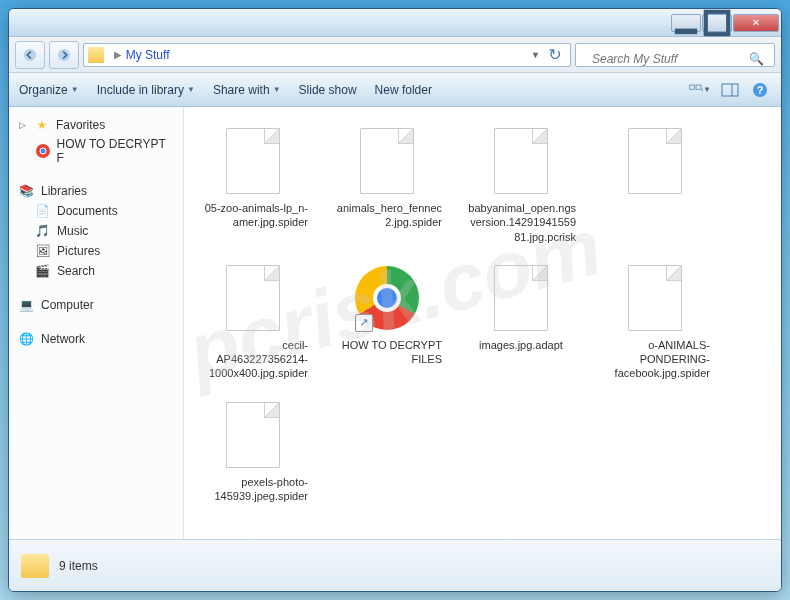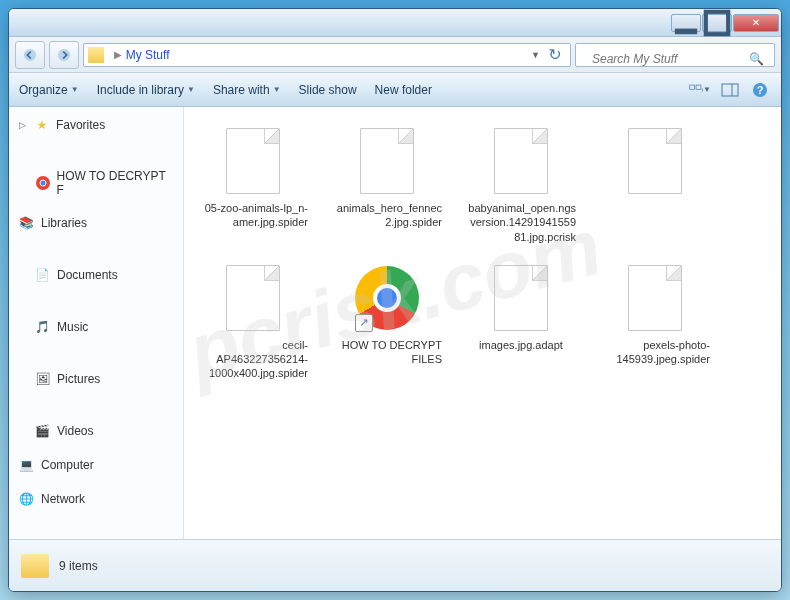--- a/index.html
+++ b/index.html
@@ -24,21 +24,21 @@
 .search-ic { color: #4a7ab0; font-size: 12px; }
 .toolbar { height: 34px; background: linear-gradient(180deg, #f2f7fb 0%, #dcebf6 50%, #c5dced 100%); display: flex; padding: 0 10px; gap: 18px; border-bottom: 1px solid #a8c4dc; }
 .tb-item { font-size: 12px; color: #1a3a5a; display: flex; align-items: center; gap: 3px; cursor: pointer; }
 .tb-drop { font-size: 8px; color: #4a6a8a; }
 .tb-right { margin-left: auto; display: flex; gap: 8px; align-items: center; }
 .tb-icon { width: 22px; height: 20px; display: flex; align-items: center; justify-content: center; cursor: pointer; }
 .content { flex: 1; display: flex; overflow: hidden; }
 .sidebar { width: 175px; background: #fafcfe; border-right: 1px solid #d8e4ee; padding: 8px 0; overflow-y: auto; }
 .sb-group { margin-bottom: 14px; }
 .sb-head { display: flex; align-items: center; padding: 2px 10px; font-size: 12px; color: #333; gap: 6px; cursor: pointer; }
-.sb-item { display: flex; align-items: center; padding: 2px 10px 2px 26px; font-size: 12px; color: #333; gap: 6px; cursor: pointer; margin-top: 32px; }
+.sb-item { display: flex; align-items: center; padding: 2px 10px 2px 26px; font-size: 12px; color: #333; gap: 6px; cursor: pointer; }
 .sb-ic { width: 16px; height: 16px; display: flex; align-items: center; justify-content: center; font-size: 12px; }
 .star { color: #f4c430; }
 .fav-exp { font-size: 9px; color: #666; margin-right: 2px; }
 .main { flex: 1; background: #fff; padding: 18px 14px; overflow-y: auto; }
 .file-grid { display: flex; flex-wrap: wrap; gap: 18px 24px; }
 .file-item { width: 110px; display: flex; flex-direction: column; align-items: center; cursor: pointer; }
 .file-icon { width: 72px; height: 72px; display: flex; align-items: center; justify-content: center; margin-bottom: 4px; position: relative; }
 .blank-file { width: 54px; height: 66px; background: #fff; border: 1px solid #c8c8c8; border-radius: 1px; position: relative; }
 .blank-file::before { content: ''; position: absolute; top: 0; right: 0; width: 14px; height: 14px; background: linear-gradient(135deg, #fff 48%, #d0d0d0 50%, #e8e8e8 52%); border-left: 1px solid #d0d0d0; border-bottom: 1px solid #d0d0d0; }
 .chrome-icon { width: 64px; height: 64px; border-radius: 50%; background: conic-gradient(from 120deg, #ea4335 0deg 120deg, #fbbc05 120deg 240deg, #34a853 240deg 360deg); display: flex; align-items: center; justify-content: center; position: relative; }
@@ -167,21 +167,21 @@
         <div class="sb-item">
             <span class="sb-ic">🎵</span>
             <span>Music</span>
           </div>
         <div class="sb-item">
             <span class="sb-ic">🖼</span>
             <span>Pictures</span>
           </div>
         <div class="sb-item">
             <span class="sb-ic">🎬</span>
-            <span>Videos</span>
+            <span>Search</span>
           </div>
       </div>
       <div class="sb-group">
         <div class="sb-head">
             <span class="sb-ic">💻</span>
             <span>Computer</span>
           </div>
       </div>
       <div class="sb-group">
         <div class="sb-head">
@@ -234,20 +234,26 @@
           <div class="file-item">
             <div class="file-icon">
               <div class="blank-file"></div>
             </div>
             <div class="file-name">images.jpg.adapt</div>
           </div>
           <div class="file-item">
             <div class="file-icon">
               <div class="blank-file"></div>
             </div>
+            <div class="file-name">o-ANIMALS-PONDERING-facebook.jpg.spider</div>
+          </div>
+          <div class="file-item">
+            <div class="file-icon">
+              <div class="blank-file"></div>
+            </div>
             <div class="file-name">pexels-photo-145939.jpeg.spider</div>
           </div>
         </div>
     </div>
   </div>
 
   <div class="statusbar">
     <div class="status-folder"></div>
     <div class="status-text">9 items</div>
   </div>

